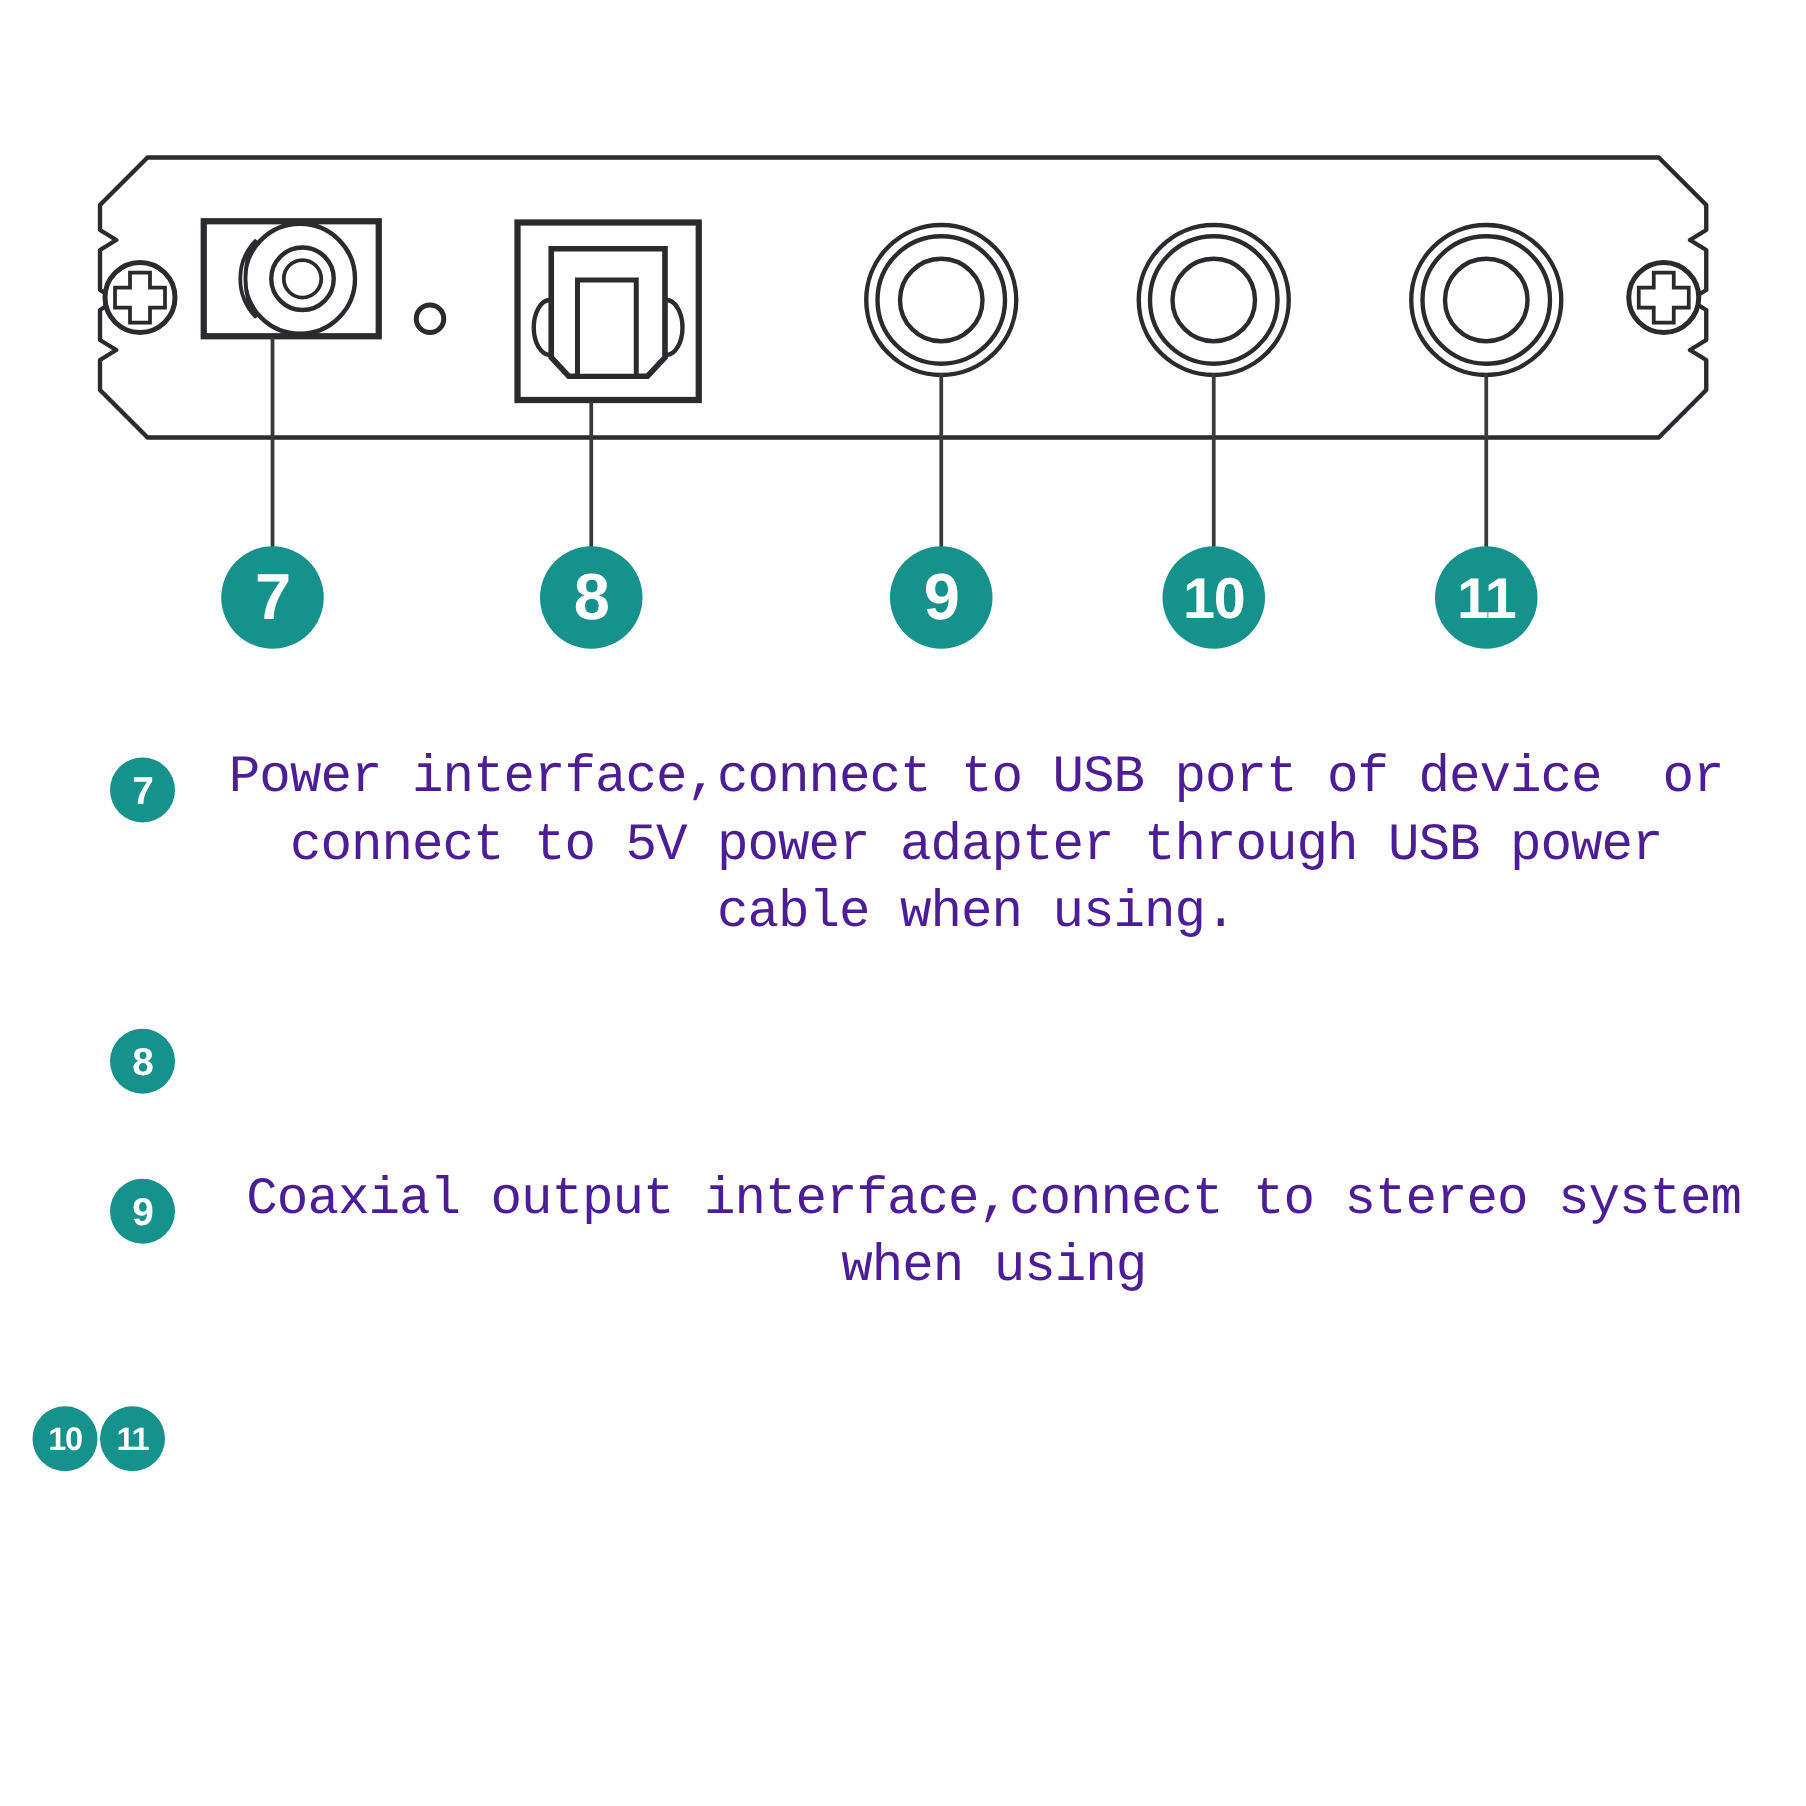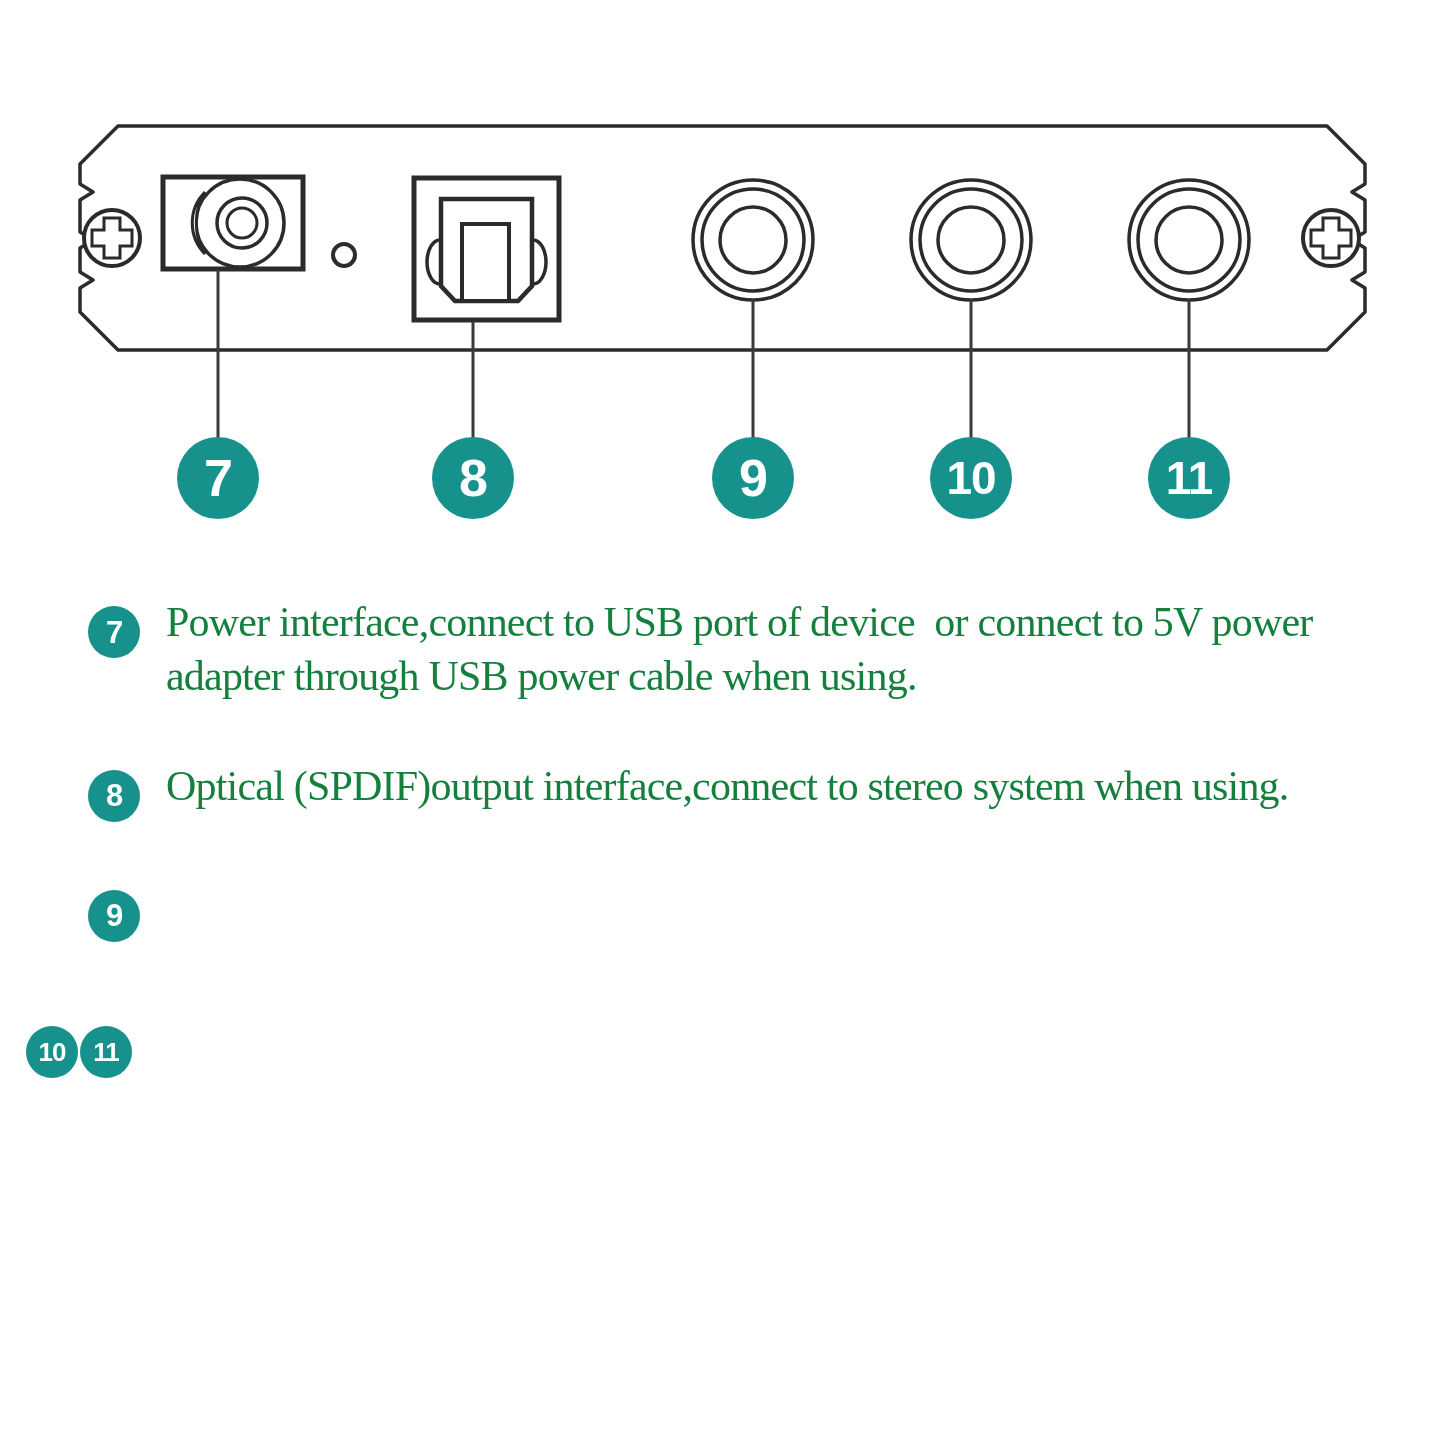--- a/index.html
+++ b/index.html
@@ -84,26 +84,27 @@
     font-weight: bold;
     font-size: 31px;
     line-height: 1;
     letter-spacing: -1px;
     flex: 0 0 auto;
   }
   .legend-badge + .legend-badge {
     margin-left: 2px;
   }
   .legend-text {
-    color: #15803d;
-    font-family: Liberation Serif, serif;
+    color: #4c1d95;
+    font-family: Liberation Mono, monospace;
     font-size: 42px;
     line-height: 1.28;
     letter-spacing: -0.8px;
     white-space: pre-wrap;
+    text-align: center;
   }
 
   
   .row-7  { padding-left: 88px; }
   .row-7  .legend-text { margin-left: 26px; width: 1230px; margin-top: -4px; }
 
   .row-8  { padding-left: 88px; margin-top: 60px; }
   .row-8  .legend-text { margin-left: 26px; width: 1258px; margin-top: -4px; }
 
   .row-9  { padding-left: 88px; margin-top: 62px; }
@@ -219,27 +220,27 @@
       <div class="legend-badges">
         <div class="legend-badge">7</div>
       </div>
       <div class="legend-text">Power interface,connect to USB port of device  or connect to 5V power adapter through USB power cable when using.</div>
     </div>
 
     <div class="legend-row row-8">
       <div class="legend-badges">
         <div class="legend-badge">8</div>
       </div>
-      <div class="legend-text">Optical (SPDIF)output interface,connect to stereo system when using.</div>
     </div>
 
     <div class="legend-row row-9">
       <div class="legend-badges">
         <div class="legend-badge">9</div>
       </div>
+      <div class="legend-text">Coaxial output interface,connect to stereo system when using</div>
     </div>
 
     <div class="legend-row row-1011">
       <div class="legend-badges">
         <div class="legend-badge" style="font-size:26px;">10</div>
         <div class="legend-badge" style="font-size:26px;">11</div>
       </div>
     </div>
 
   </div>

